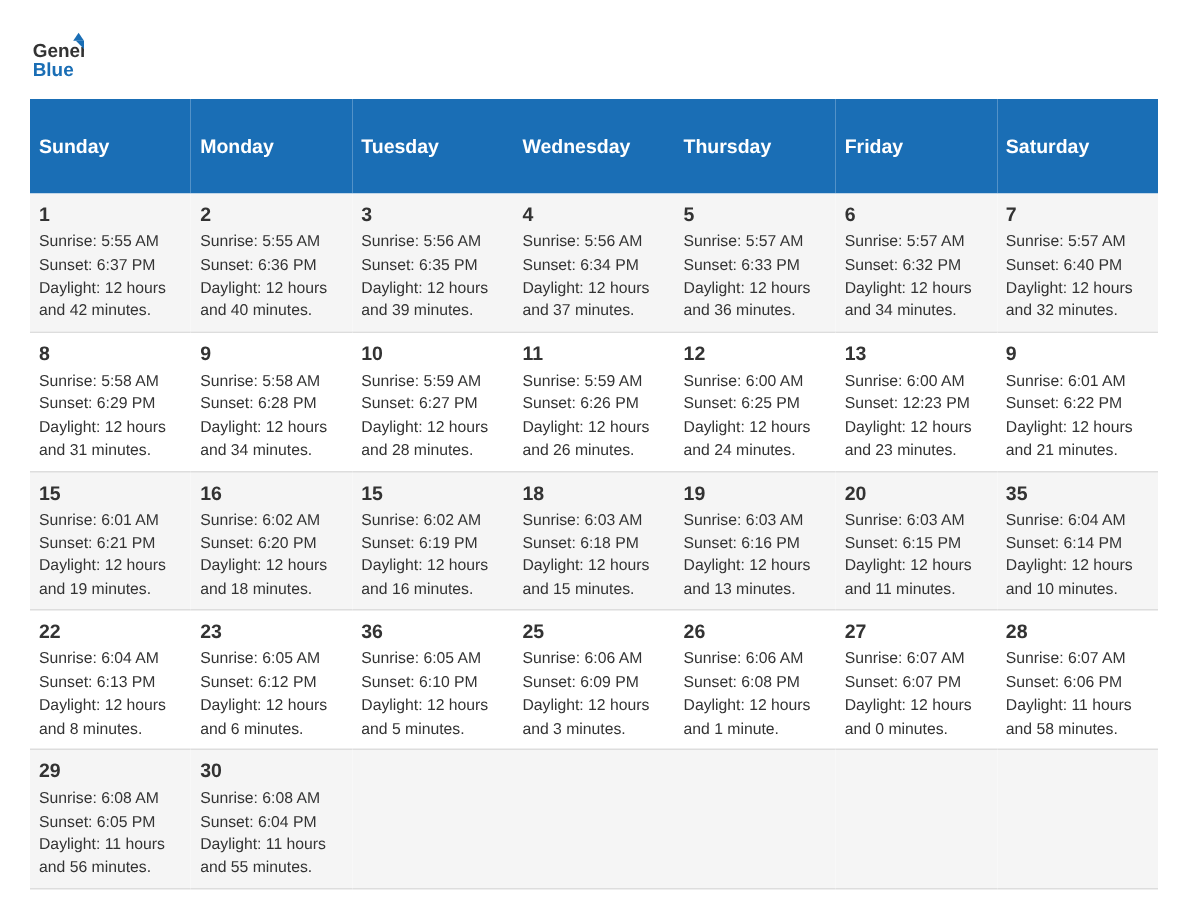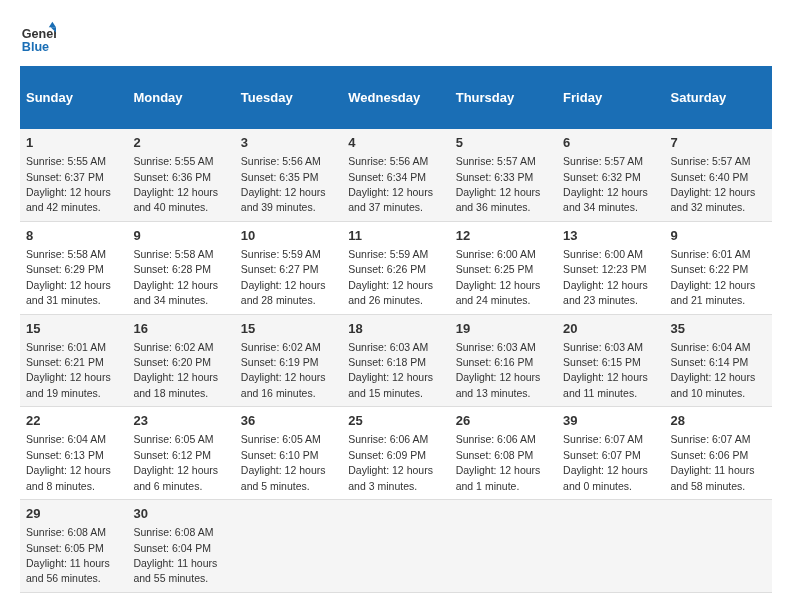--- a/index.html
+++ b/index.html
@@ -221,21 +221,21 @@
         <span class="day-info">Sunset: 6:10 PM</span><br>
         <span class="day-info">Daylight: 12 hours and 5 minutes.</span></td>
         <td><span class="day-num">25</span>
         <span class="day-info">Sunrise: 6:06 AM</span><br>
         <span class="day-info">Sunset: 6:09 PM</span><br>
         <span class="day-info">Daylight: 12 hours and 3 minutes.</span></td>
         <td><span class="day-num">26</span>
         <span class="day-info">Sunrise: 6:06 AM</span><br>
         <span class="day-info">Sunset: 6:08 PM</span><br>
         <span class="day-info">Daylight: 12 hours and 1 minute.</span></td>
-        <td><span class="day-num">39</span>
+        <td><span class="day-num">27</span>
         <span class="day-info">Sunrise: 6:07 AM</span><br>
         <span class="day-info">Sunset: 6:07 PM</span><br>
         <span class="day-info">Daylight: 12 hours and 0 minutes.</span></td>
         <td><span class="day-num">28</span>
         <span class="day-info">Sunrise: 6:07 AM</span><br>
         <span class="day-info">Sunset: 6:06 PM</span><br>
         <span class="day-info">Daylight: 11 hours and 58 minutes.</span></td>
       </tr>
       <tr>
         <td><span class="day-num">29</span>

